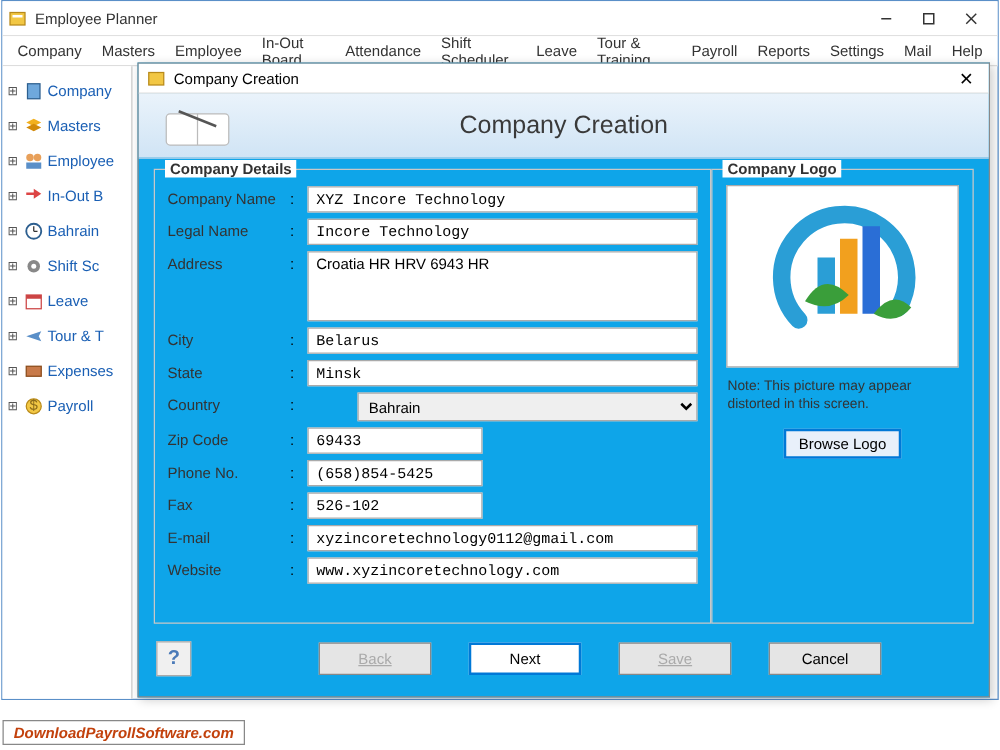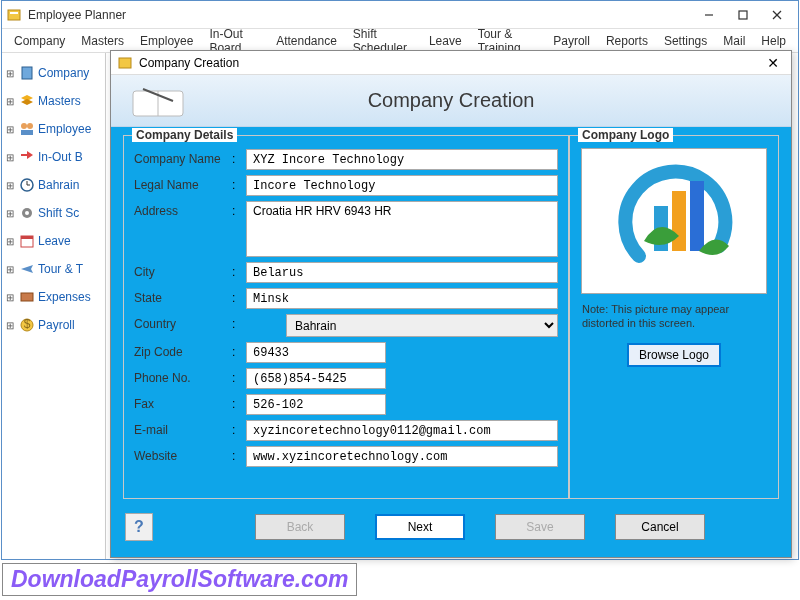--- a/index.html
+++ b/index.html
@@ -49,23 +49,23 @@
 .logo-note { font-size: 11px; color: #333; margin: 4px 2px 12px; line-height: 1.3; }
 .logo-btns { display: flex; gap: 8px; justify-content: center; }
 .btn { height: 24px; padding: 0 10px; border: 1px solid #888; background: #e8e8e8; cursor: pointer; font-size: 12px; }
 .btn.primary { border: 2px solid #0078d7; background: #e8f0fa; }
 
 .dialog-footer { height: 40px; display: flex; align-items: center; padding: 0 14px; gap: 30px; }
 .help-btn { width: 28px; height: 28px; border: 1px solid #aaa; background: #f0f0f0; display: flex; align-items: center; justify-content: center; font-size: 16px; font-weight: bold; color: #4a7ab8; cursor: pointer; }
 .footer-btns { flex: 1; display: flex; gap: 30px; justify-content: center; }
 .footer-btn { width: 90px; height: 26px; border: 1px solid #888; background: #e5e5e5; cursor: pointer; }
 .footer-btn.primary { border: 2px solid #0078d7; background: #fff; }
-.footer-btn.disabled { color: #aaa; }
-
-.watermark { position: absolute; bottom: 4px; left: 2px; font-size: 23px; font-style: italic; font-weight: bold; color: #8b5cf6; z-index: 20; background: #fff; border: 1px solid #888; padding: 2px 8px; }
+.footer-btn.disabled { color: #aaa; text-decoration: underline; }
+
+.watermark { position: absolute; bottom: 4px; left: 2px; font-size: 12px; font-style: italic; font-weight: bold; color: #c2410c; z-index: 20; background: #fff; border: 1px solid #888; padding: 2px 8px; }
 </style>
 </head>
 <body>
 
 <div class="main-window">
   <div class="titlebar">
     <div class="titlebar-left">
       <span class="tree-icon">
         <svg width="16" height="16">
             <rect x="2" y="3" width="12" height="10" fill="#f2c744" stroke="#b88a1a"></rect>

